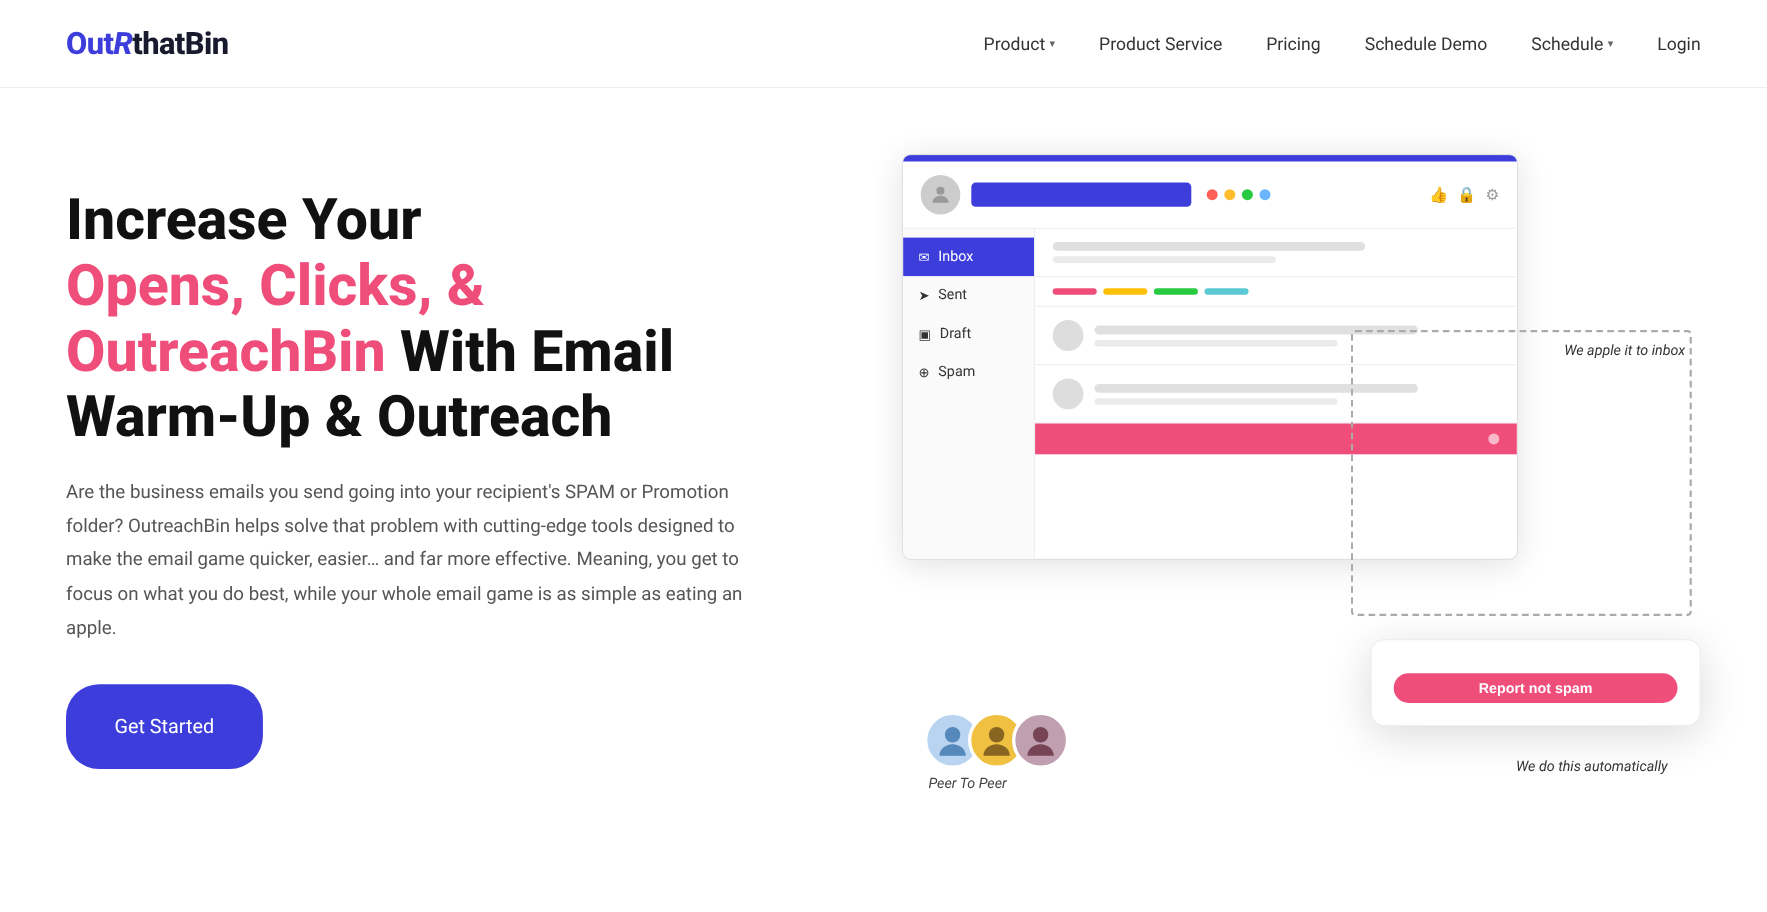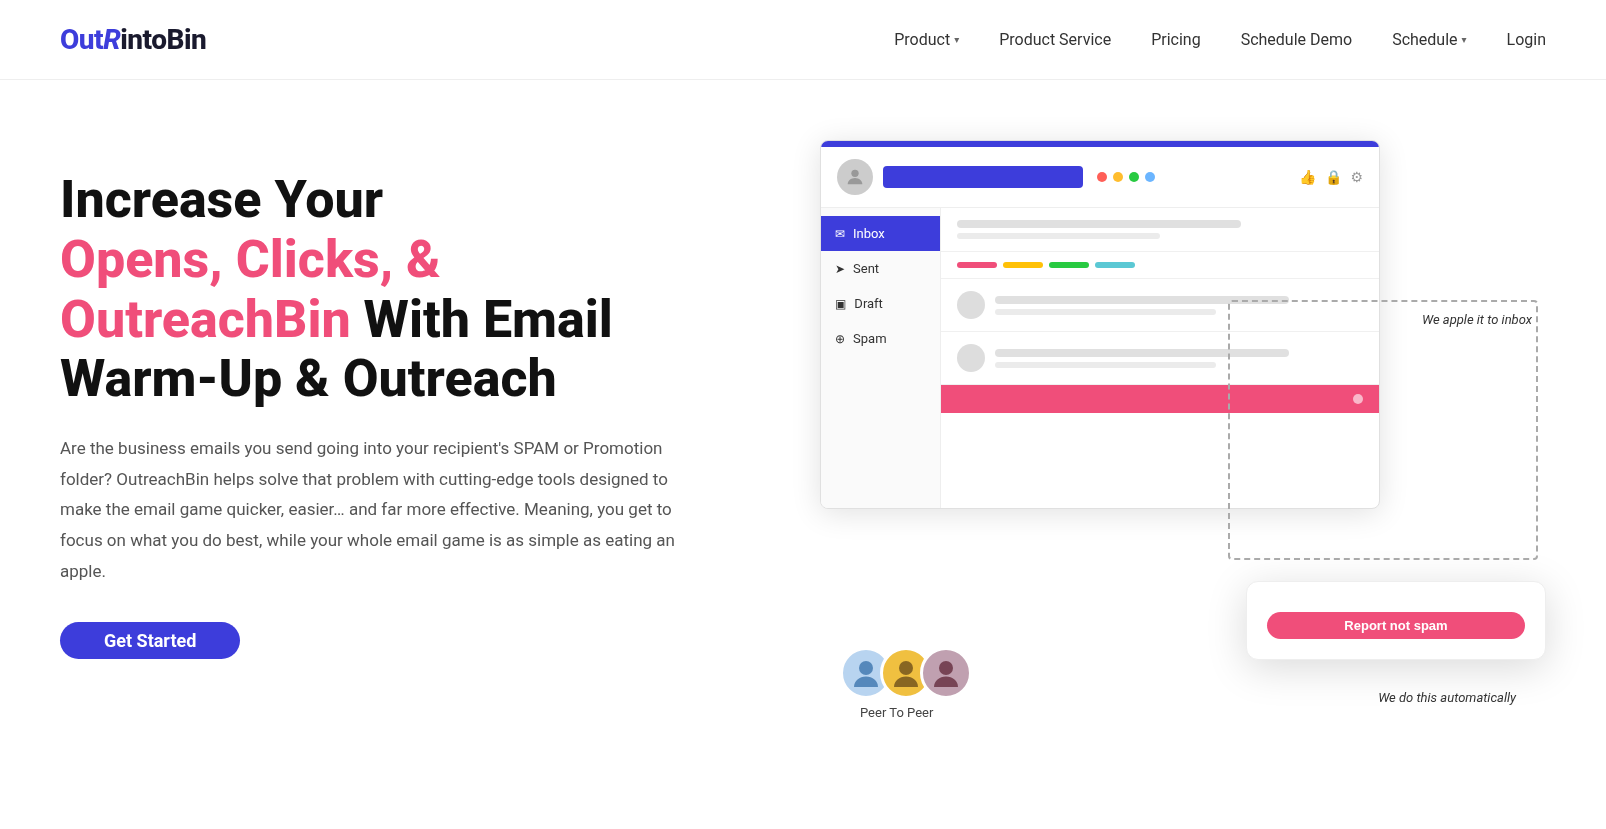--- a/index.html
+++ b/index.html
@@ -79,23 +79,23 @@
       line-height: 1.8;
       color: #555;
       margin-bottom: 36px;
       max-width: 620px;
     }
     .cta-button {
       background: #3d3ddb;
       color: #fff;
       border: none;
       border-radius: 30px;
-      padding: 8px 44px;
+      padding: 28px 44px;
       font-size: 18px;
-      font-weight: 700;
+      font-weight: 400;
       cursor: pointer;
       text-decoration: none;
       display: inline-block;
     }
 
     
     .hero-right {
       flex: 1;
       position: relative;
       min-height: 580px;
@@ -328,21 +328,22 @@
       justify-content: center;
       overflow: hidden;
     }
     .peer-avatar:first-child { margin-left: 0; }
     .peer-avatar-1 { background: #b8d4f0; }
     .peer-avatar-2 { background: #f0c040; }
     .peer-avatar-3 { background: #c0a0b0; }
     .peer-label {
       font-size: 13px;
       color: #444;
-      margin-left: 20px;
+      font-style: italic;
+      margin-left: 4px;
     }
 
     
     .auto-annotation {
       position: absolute;
       bottom: 15px;
       right: 30px;
       font-size: 13px;
       font-style: italic;
       color: #333;
@@ -356,21 +357,21 @@
       font-size: 13px;
       font-style: italic;
       color: #333;
     }
   </style>
 </head>
 <body>
 
 <header>
   <a class="logo" href="#">
-    <span class="out">Out</span><span style="color:#3d3ddb;font-style:italic;">R</span><span class="reach" style="color:#1a1a2e;">into</span><span class="bin" style="color:#1a1a2e;">Bin</span>
+    <span class="out">Out</span><span style="color:#3d3ddb;font-style:italic;">R</span><span class="reach" style="color:#1a1a2e;">that</span><span class="bin" style="color:#1a1a2e;">Bin</span>
   </a>
   <nav>
     <a class="nav-item" href="#">
       <span>Product</span>
       <span class="nav-chevron">▾</span>
     </a>
     <a class="nav-item" href="#">
       <span>Product Service</span>
     </a>
     <a class="nav-item" href="#">

